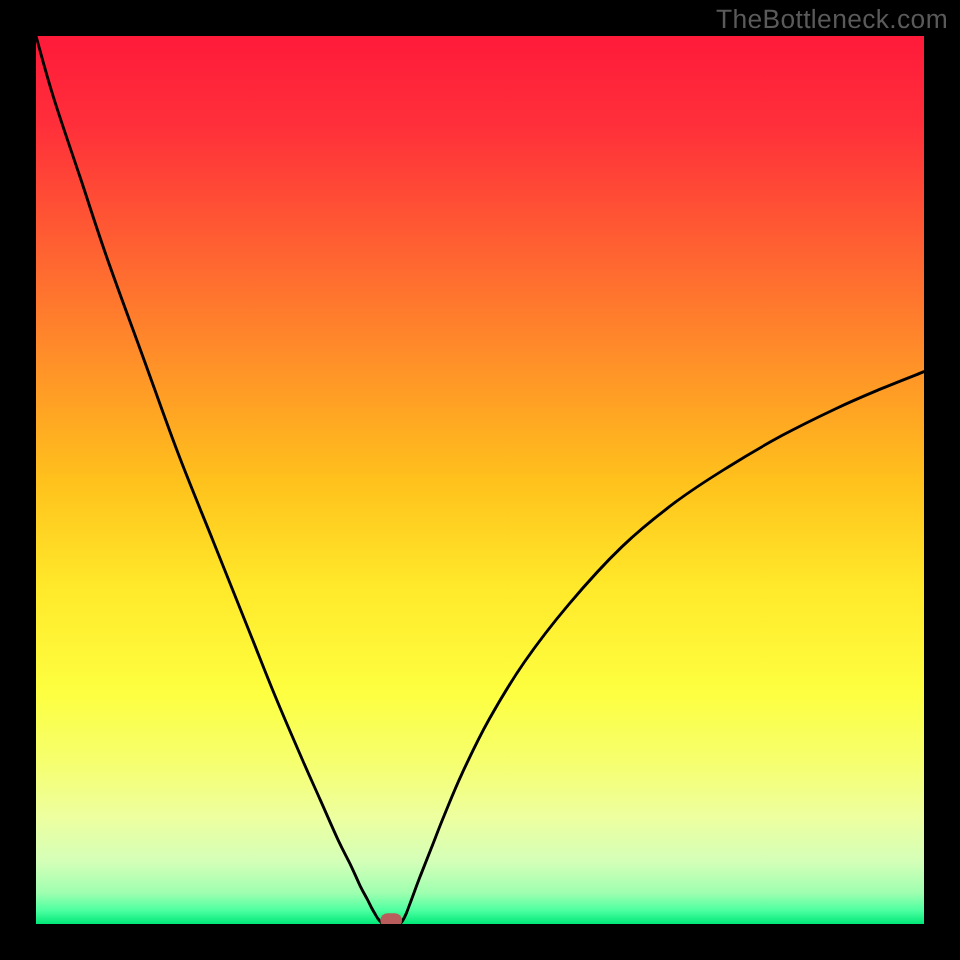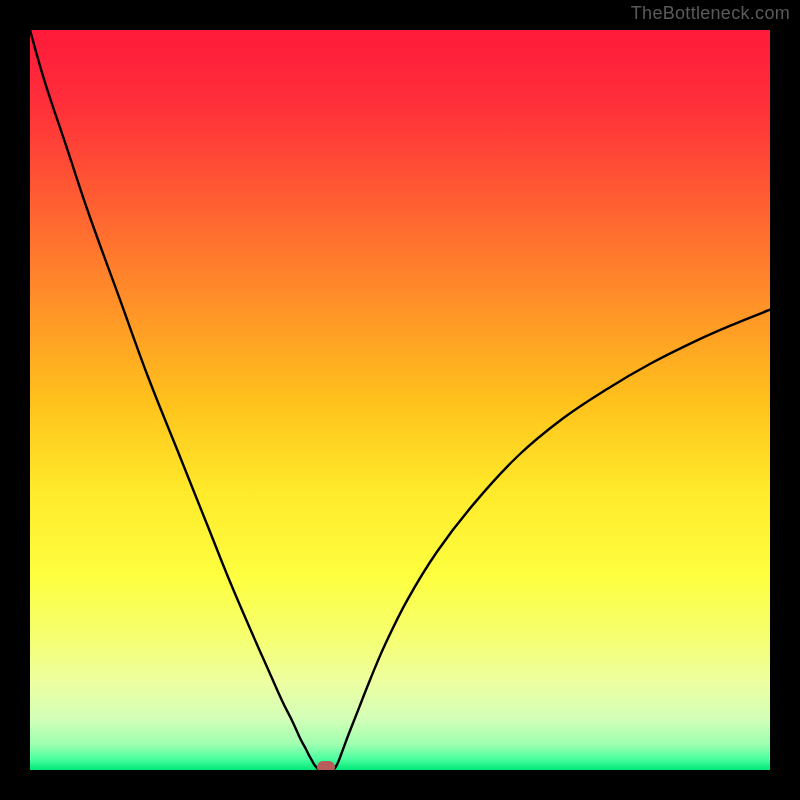--- a/index.html
+++ b/index.html
@@ -31,21 +31,21 @@
     }
     .curve-svg {
       position: absolute;
       top: 0; left: 0;
       width: 100%; height: 100%;
     }
     .watermark {
       position: absolute;
       top: 3px;
       right: 10px;
-      font-size: 18px;
+      font-size: 22px;
       font-weight: 500;
       color: #5a5a5a;
       font-family: Arial, Helvetica, sans-serif;
       letter-spacing: 0.3px;
     }
     .marker {
       position: absolute;
       width: 18px;
       height: 12px;
       border-radius: 6px;

